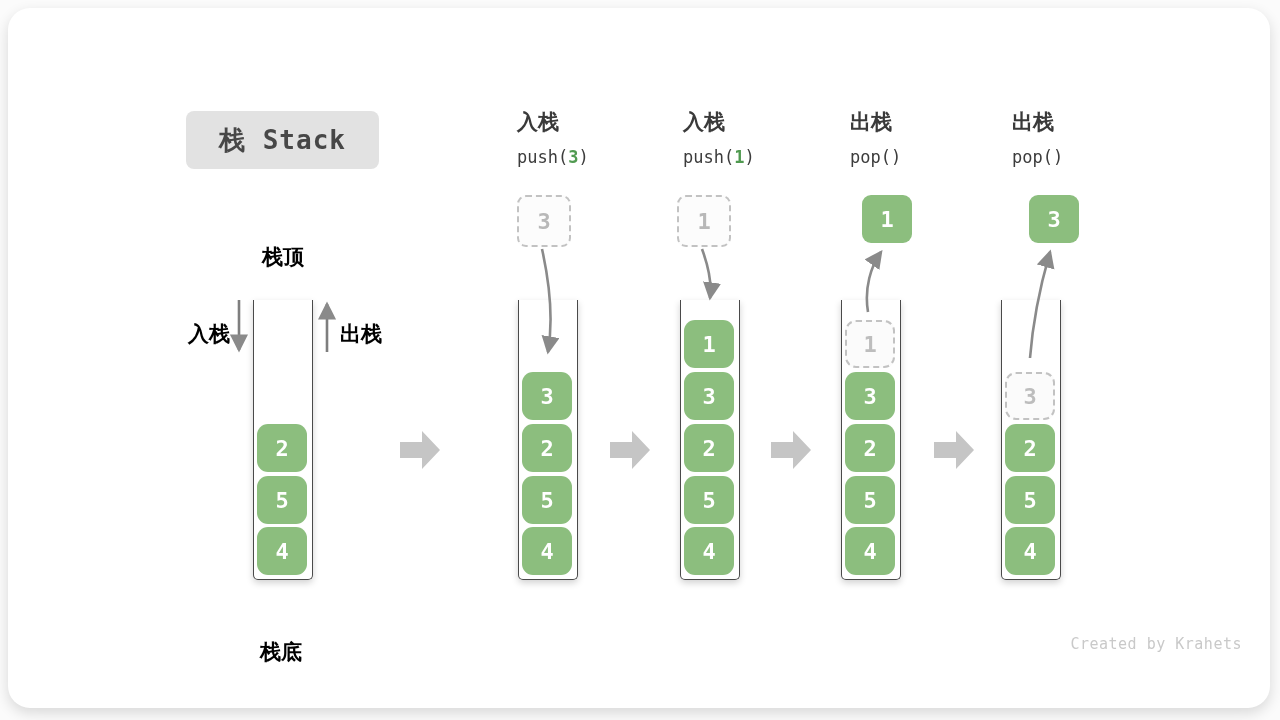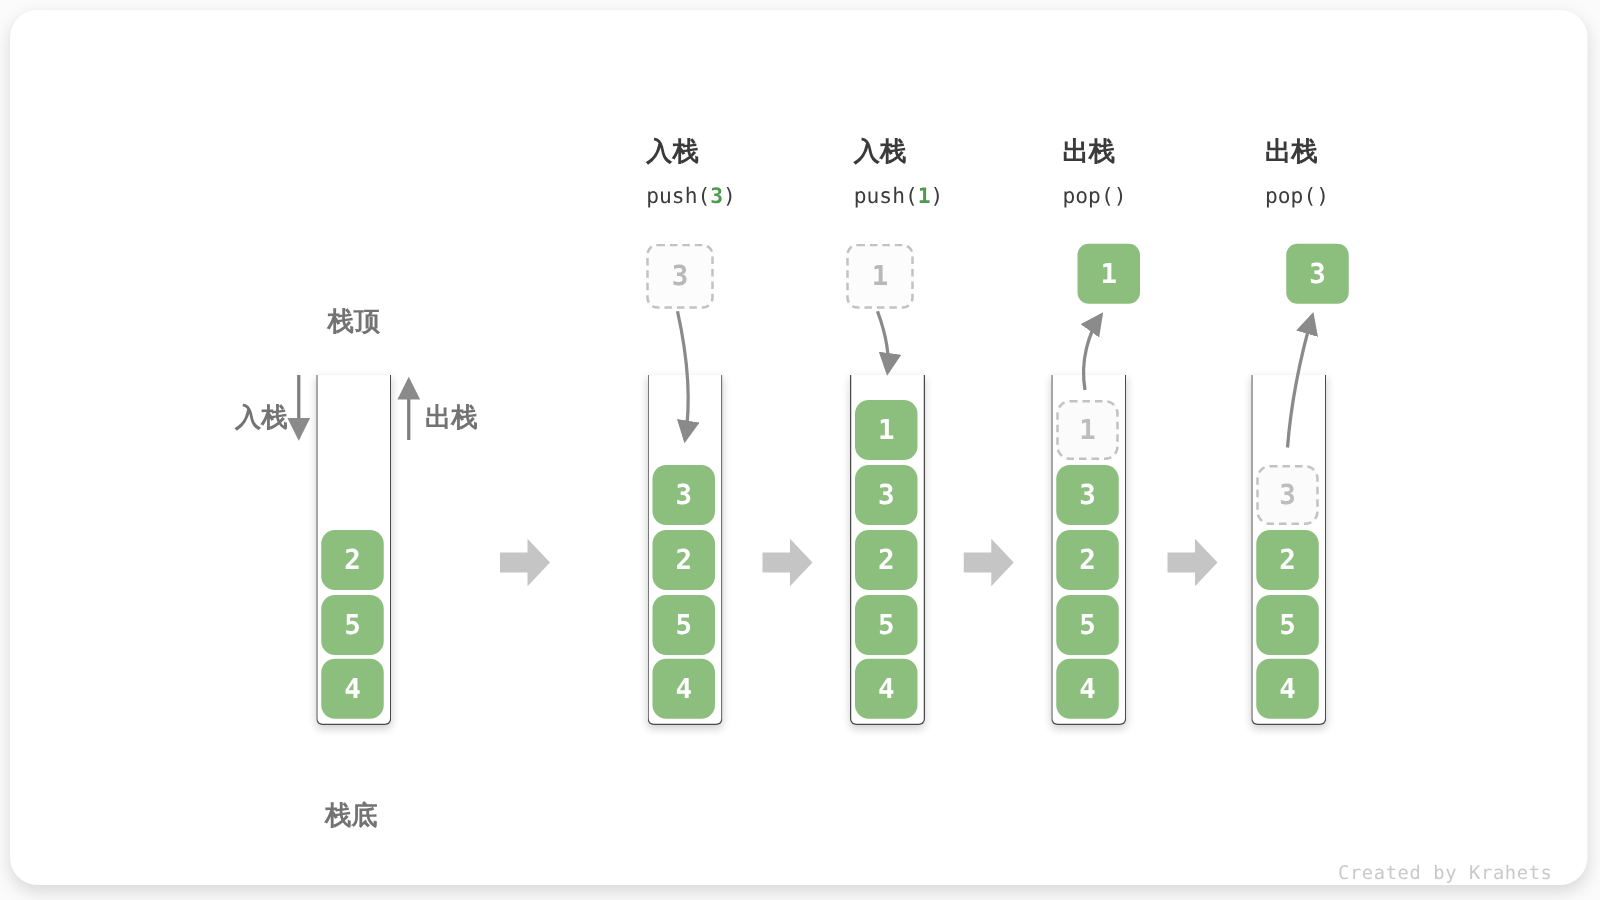--- a/index.html
+++ b/index.html
@@ -31,36 +31,39 @@
   
   .tube{position:absolute;top:300px;width:60px;height:280px;background:#ffffff;
     border-left:1.6px solid #4a4a4a;border-right:1.6px solid #4a4a4a;border-bottom:1.6px solid #4a4a4a;
     border-radius:0 0 5px 5px;box-shadow:0 3px 7px rgba(0,0,0,.18);box-sizing:border-box;}
   .cell{position:absolute;left:3px;width:50px;height:48px;border-radius:11px;background:#8cbe7e;
     color:#fff;display:flex;align-items:center;justify-content:center;
     font-family:"DejaVu Sans Mono","Liberation Mono",monospace;font-size:22px;font-weight:700;box-sizing:border-box;}
   .cell.ghost{background:#fbfbfb;border:2px dashed #c2c2c2;color:#bdbdbd;}
 
   
-  .lbl{position:absolute;font-size:21px;font-weight:700;color:#737373;}
+  .lbl{position:absolute;font-size:21px;font-weight:700;color:#000000;}
   .lbl.center{width:60px;text-align:center;}
 
   
-  .watermark{position:absolute;top:689px;right:38px;color:#c9c9c9;
+  .watermark{position:absolute;top:635px;right:38px;color:#c9c9c9;
     font-family:"DejaVu Sans Mono","Liberation Mono",monospace;font-size:15px;letter-spacing:.5px;}
 
   svg.overlay{position:absolute;left:0;top:0;width:1280px;height:720px;pointer-events:none;}
 </style>
 </head>
 <body>
 
 <div class="card"></div>
 
 <div class="layer">
 
+  <div class="title-box">
+    <span>栈 Stack</span>
+  </div>
 
   <div class="col-head" style="left:517px">
     <div class="cjk">入栈</div>
     <div class="code"><span>push(</span><span class="arg">3</span><span>)</span></div>
   </div>
   <div class="col-head" style="left:683px">
     <div class="cjk">入栈</div>
     <div class="code"><span>push(</span><span class="arg">1</span><span>)</span></div>
   </div>
   <div class="col-head" style="left:850px">

